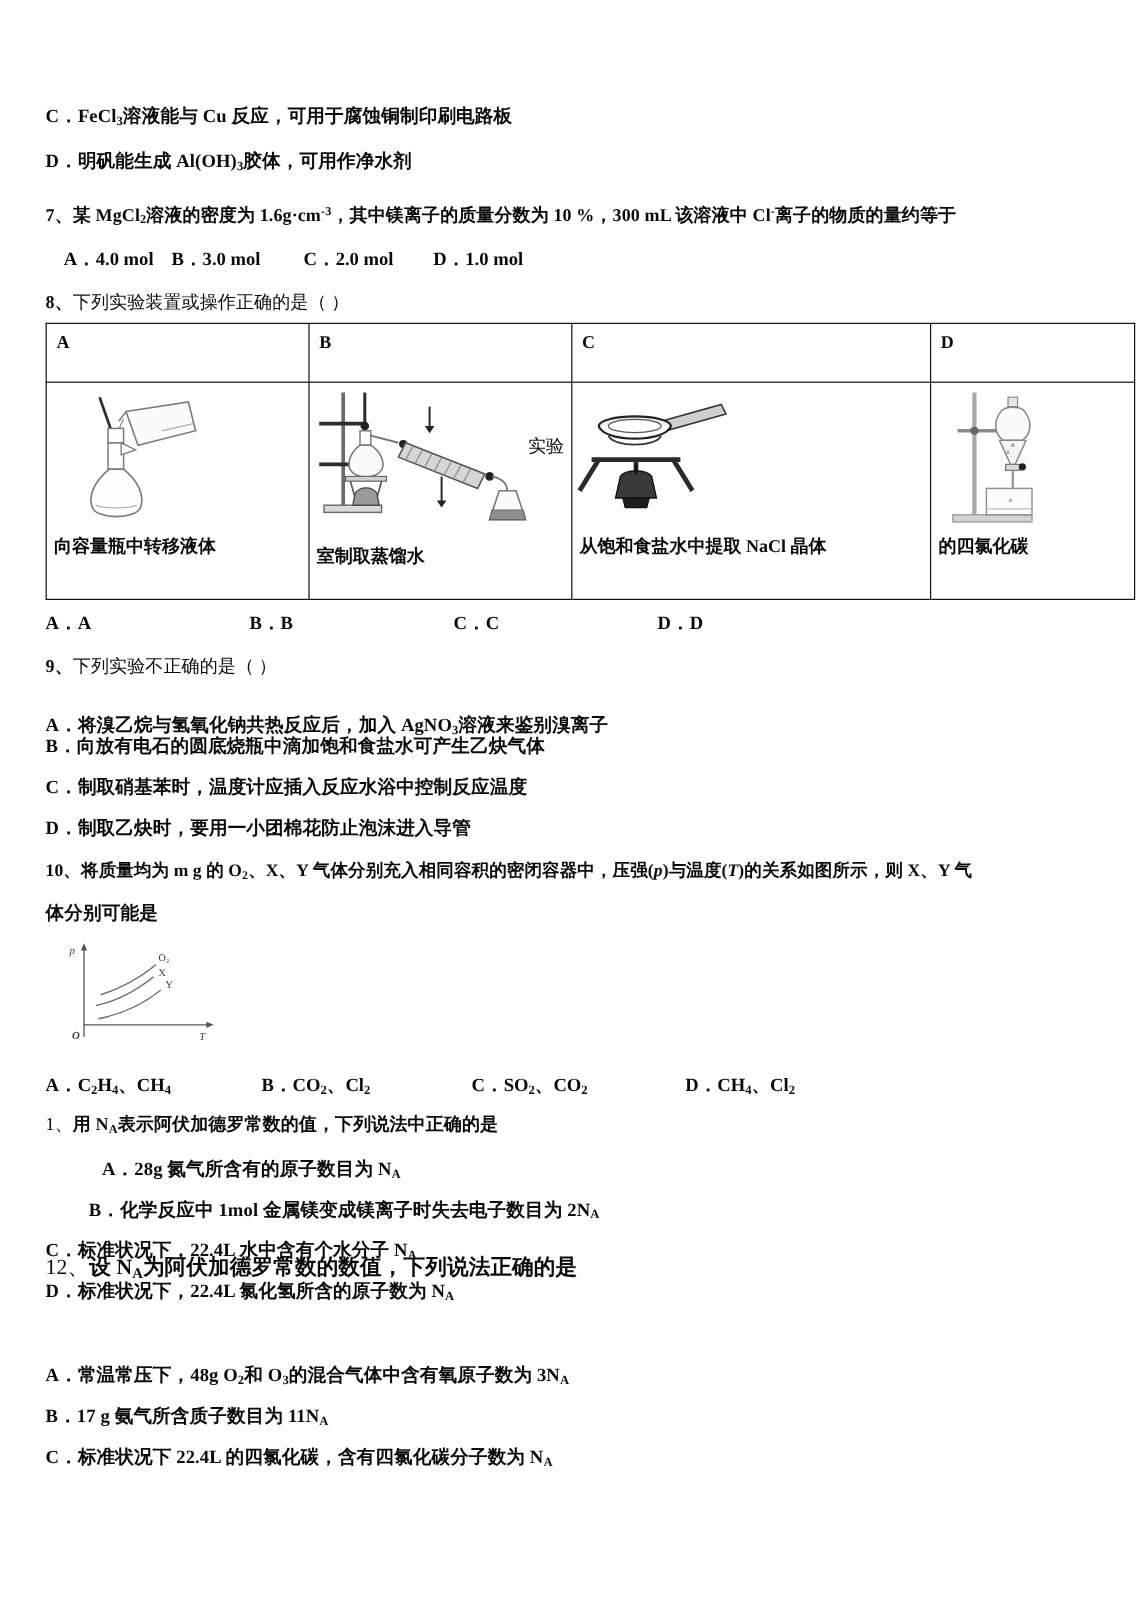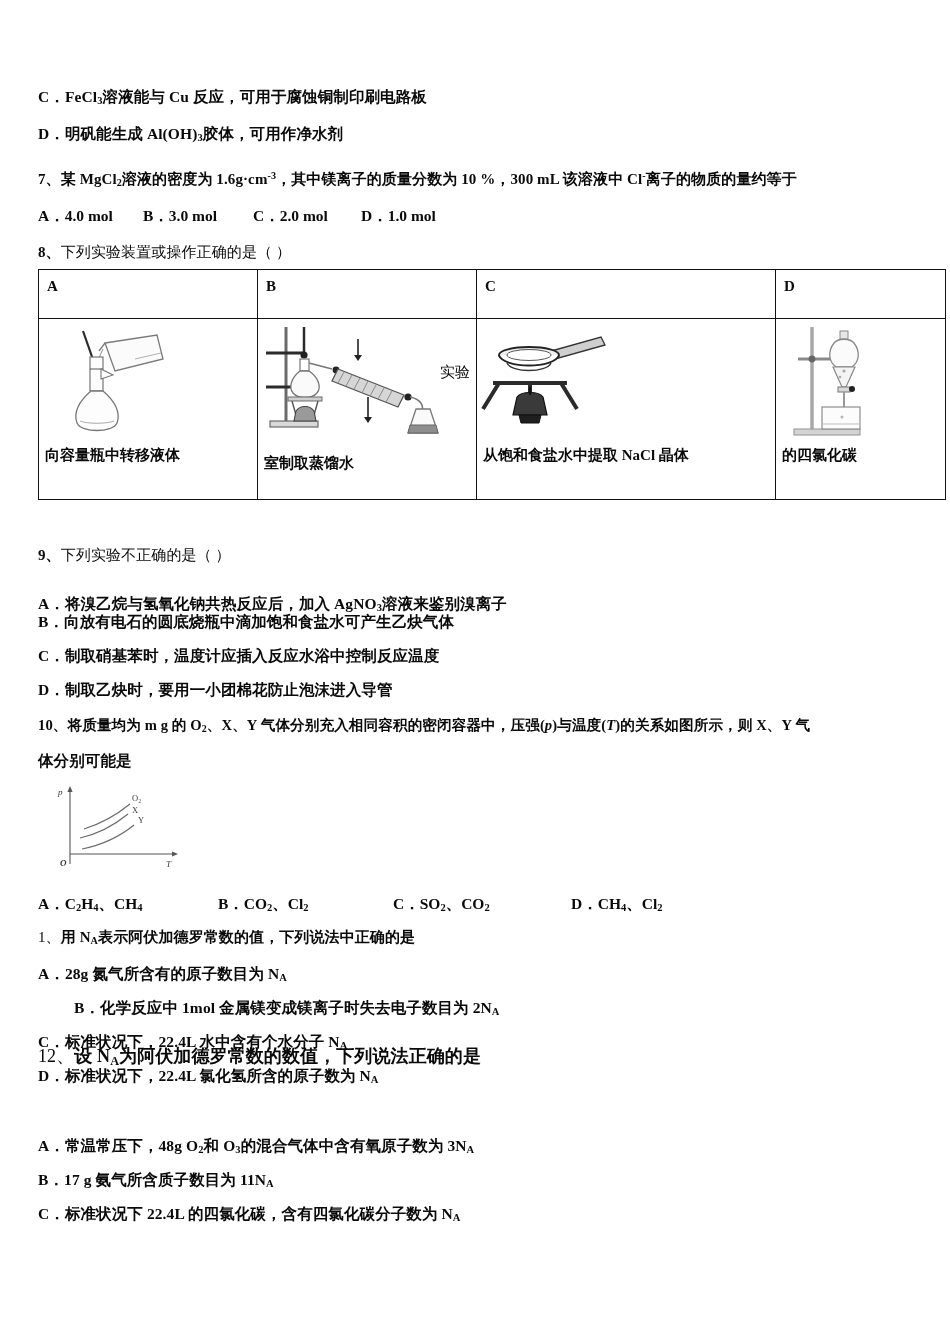--- a/index.html
+++ b/index.html
@@ -125,21 +125,21 @@
 
   <div class="line" style="top:124px;">
     <span class="opt-label">D．</span><span>明矾能生成 Al(OH)<sub>3</sub>胶体，可用作净水剂</span>
   </div>
 
   <div class="line" style="top:170px; font-size:15px;">
     <span class="qnum">7、</span><span>某 MgCl<sub>2</sub>溶液的密度为 1.6g·cm<sup>-3</sup>，其中镁离子的质量分数为 10 %，300 mL 该溶液中 Cl<sup>-</sup>离子的物质的量约等于</span>
   </div>
 
   <div class="opts-row" style="top:206px;">
-    <span class="seg" style="width:105px;"><span class="opt-label">A．</span><span>4.0 mol</span></span><span class="seg" style="width:110px;"><span class="opt-label">B．</span><span>3.0 mol</span></span><span class="seg" style="width:108px;"><span class="opt-label">C．</span><span>2.0 mol</span></span><span class="seg"><span class="opt-label">D．</span><span>1.0 mol</span></span>
+    <span class="seg" style="width:105px;text-align:center;"><span class="opt-label">A．</span><span>4.0 mol</span></span><span class="seg" style="width:110px;"><span class="opt-label">B．</span><span>3.0 mol</span></span><span class="seg" style="width:108px;"><span class="opt-label">C．</span><span>2.0 mol</span></span><span class="seg"><span class="opt-label">D．</span><span>1.0 mol</span></span>
   </div>
 
   <div class="line" style="top:243px; font-size:15px; font-weight:normal;">
     <span class="qnum">8、</span><span>下列实验装置或操作正确的是（      ）</span>
   </div>
 
   <table class="app-table">
     <tbody>
         <tr>
       <td class="hdr-cell" style="width:210px;">A</td>
@@ -277,20 +277,23 @@
               <circle cx="66" cy="92" r="1.5" fill="#b5b5b5" stroke="none"></circle>
             </g>
           </svg>
         </div>
         <div class="cap">的四氯化碳</div>
       </td>
     </tr>
   </tbody>
     </table>
 
+  <div class="opts-row" style="top:509px;">
+    <span class="seg" style="width:170px;"><span class="opt-label">A．</span><span>A</span></span><span class="seg" style="width:170px;"><span class="opt-label">B．</span><span>B</span></span><span class="seg" style="width:170px;"><span class="opt-label">C．</span><span>C</span></span><span class="seg"><span class="opt-label">D．</span><span>D</span></span>
+  </div>
 
   <div class="line" style="top:546px; font-size:15px; font-weight:normal;">
     <span class="qnum">9、</span><span>下列实验不正确的是（  ）</span>
   </div>
   <div class="line" style="top:594px;">
     <span class="opt-label">A．</span><span>将溴乙烷与氢氧化钠共热反应后，加入 AgNO<sub>3</sub>溶液来鉴别溴离子</span>
   </div>
   <div class="line" style="top:612px;">
     <span class="opt-label">B．</span><span>向放有电石的圆底烧瓶中滴加饱和食盐水可产生乙炔气体</span>
   </div>
@@ -330,21 +333,21 @@
     </svg>
   </div>
 
   <div class="opts-row" style="top:894px;">
     <span class="seg" style="width:180px;"><span class="opt-label">A．</span><span>C<sub>2</sub>H<sub>4</sub>、CH<sub>4</sub></span></span><span class="seg" style="width:175px;"><span class="opt-label">B．</span><span>CO<sub>2</sub>、Cl<sub>2</sub></span></span><span class="seg" style="width:178px;"><span class="opt-label">C．</span><span>SO<sub>2</sub>、CO<sub>2</sub></span></span><span class="seg"><span class="opt-label">D．</span><span>CH<sub>4</sub>、Cl<sub>2</sub></span></span>
   </div>
 
   <div class="line" style="top:928px; font-size:15px;">
     <span class="qnum" style="font-weight:normal;">1、</span><span>用 N<sub>A</sub>表示阿伏加德罗常数的值，下列说法中正确的是</span>
   </div>
-  <div class="line" style="top:964px;">
+  <div class="line" style="top:964px;margin-left:47px;">
     <span class="opt-label">A．</span><span>28g 氮气所含有的原子数目为 N<sub>A</sub></span>
   </div>
   <div class="line" style="top:998px;margin-left:36px;">
     <span class="opt-label">B．</span><span>化学反应中 1mol 金属镁变成镁离子时失去电子数目为 2N<sub>A</sub></span>
   </div>
   <div class="line" style="top:1032px;">
     <span class="opt-label">C．</span><span>标准状况下，22.4L 水中含有个水分子 N<sub>A</sub></span>
   </div>
   <div class="line" style="top:1066px;">
     <span class="opt-label">D．</span><span>标准状况下，22.4L 氯化氢所含的原子数为 N<sub>A</sub></span>

